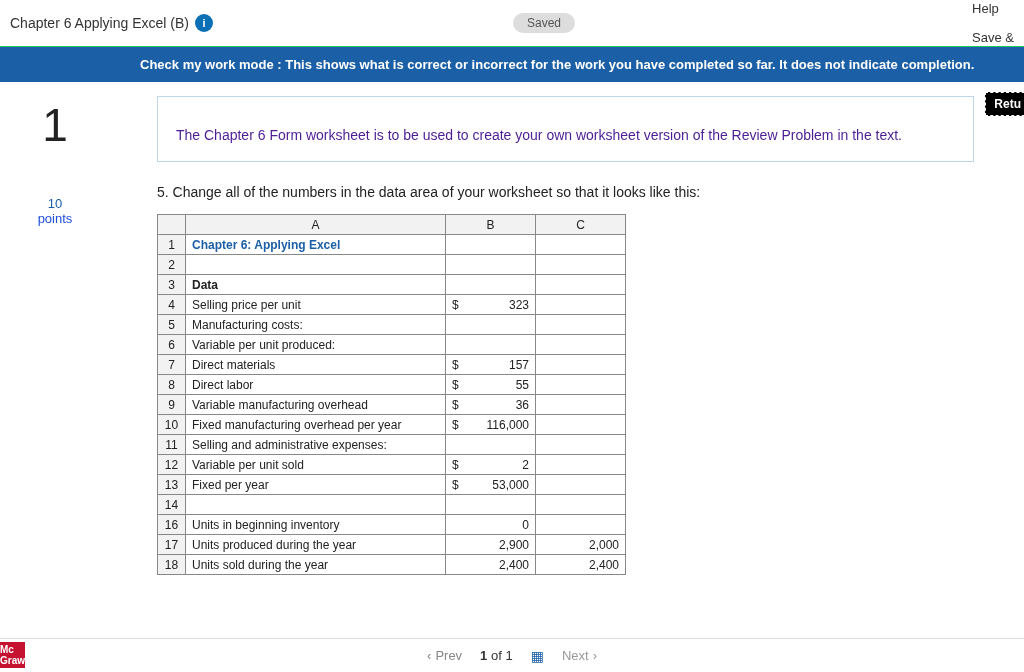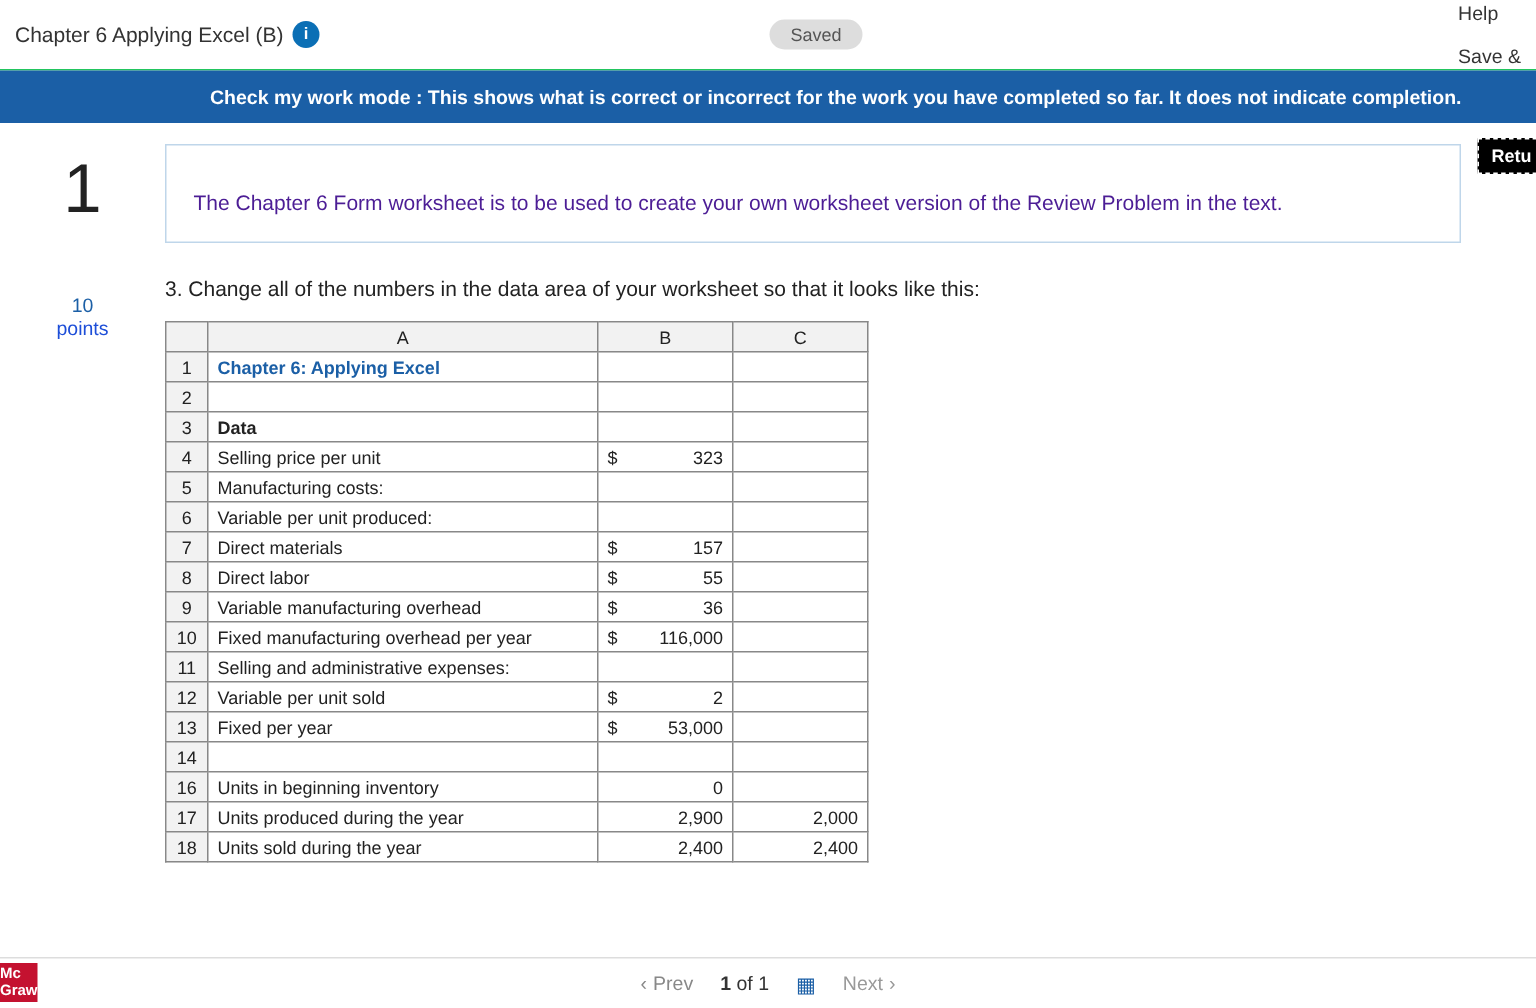--- a/index.html
+++ b/index.html
@@ -13,21 +13,21 @@
 
 .banner { background: #1b5fa6; color: #fff; font-size: 13px; font-weight: bold; padding: 10px 0 10px 140px; }
 
 .content { display: flex; padding: 14px 0 0 0; }
 
 .left-col { width: 110px; text-align: center; padding-top: 6px; }
 .qnum { font-size: 46px; font-weight: 300; color: #222; line-height: 1; }
 .points { margin-top: 48px; color: #1b5fa6; font-size: 13px; }
 .points-label { color: #1d4ed8; font-size: 13px; }
 
-.main-col { flex: 1; padding-right: 20px; position: relative; }
+.main-col { flex: 1; padding-right: 20px; position: relative; margin-left: 47px; }
 
 .retu { position: absolute; right: -6px; top: -4px; background: #000; color: #fff; font-size: 12px; font-weight: bold; padding: 4px 8px; border: 1px dashed #fff; }
 
 .instruction-box { border: 1px solid #bfd6ea; padding: 16px 18px 18px 18px; margin-right: 30px; }
 .req-info { color: #1b5fa6; font-size: 12px; letter-spacing: 0.5px; position: relative; top: -6px; }
 .req-info::after { content: ""; position: absolute; left: 0; right: 0; top: -8px; height: 6px; background: #fff; }
 .instr-text { font-size: 14px; color: #4c1d95; margin-top: 6px; }
 
 .q2 { font-size: 14px; margin: 22px 0 14px 0; }
 
@@ -77,21 +77,21 @@
   </div>
 
   <div class="main-col">
     <div class="retu">Retu</div>
 
     <div class="instruction-box">
       <div class="req-info" style="overflow:hidden;height:8px;white-space:nowrap;"></div>
       <div class="instr-text">The Chapter 6 Form worksheet is to be used to create your own worksheet version of the Review Problem in the text.</div>
     </div>
 
-    <div class="q2">3. Change all of the numbers in the data area of your worksheet so that it looks like this:</div>
+    <div class="q2">5. Change all of the numbers in the data area of your worksheet so that it looks like this:</div>
 
     <table class="sheet">
       <tbody>
           <tr>
         <th></th>
         <th>A</th>
         <th>B</th>
         <th>C</th>
       </tr>
       <tr>

